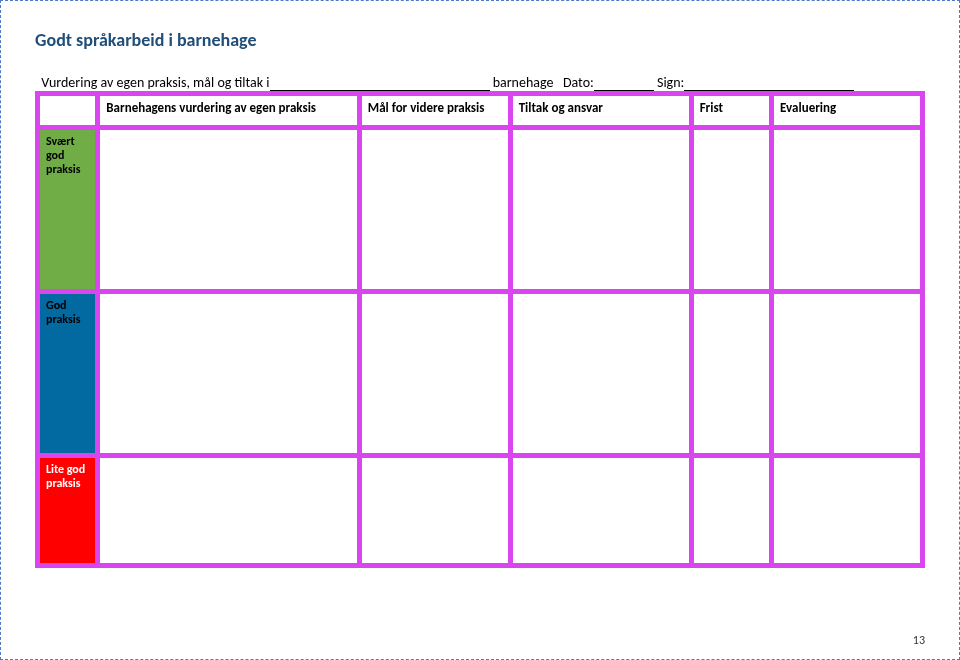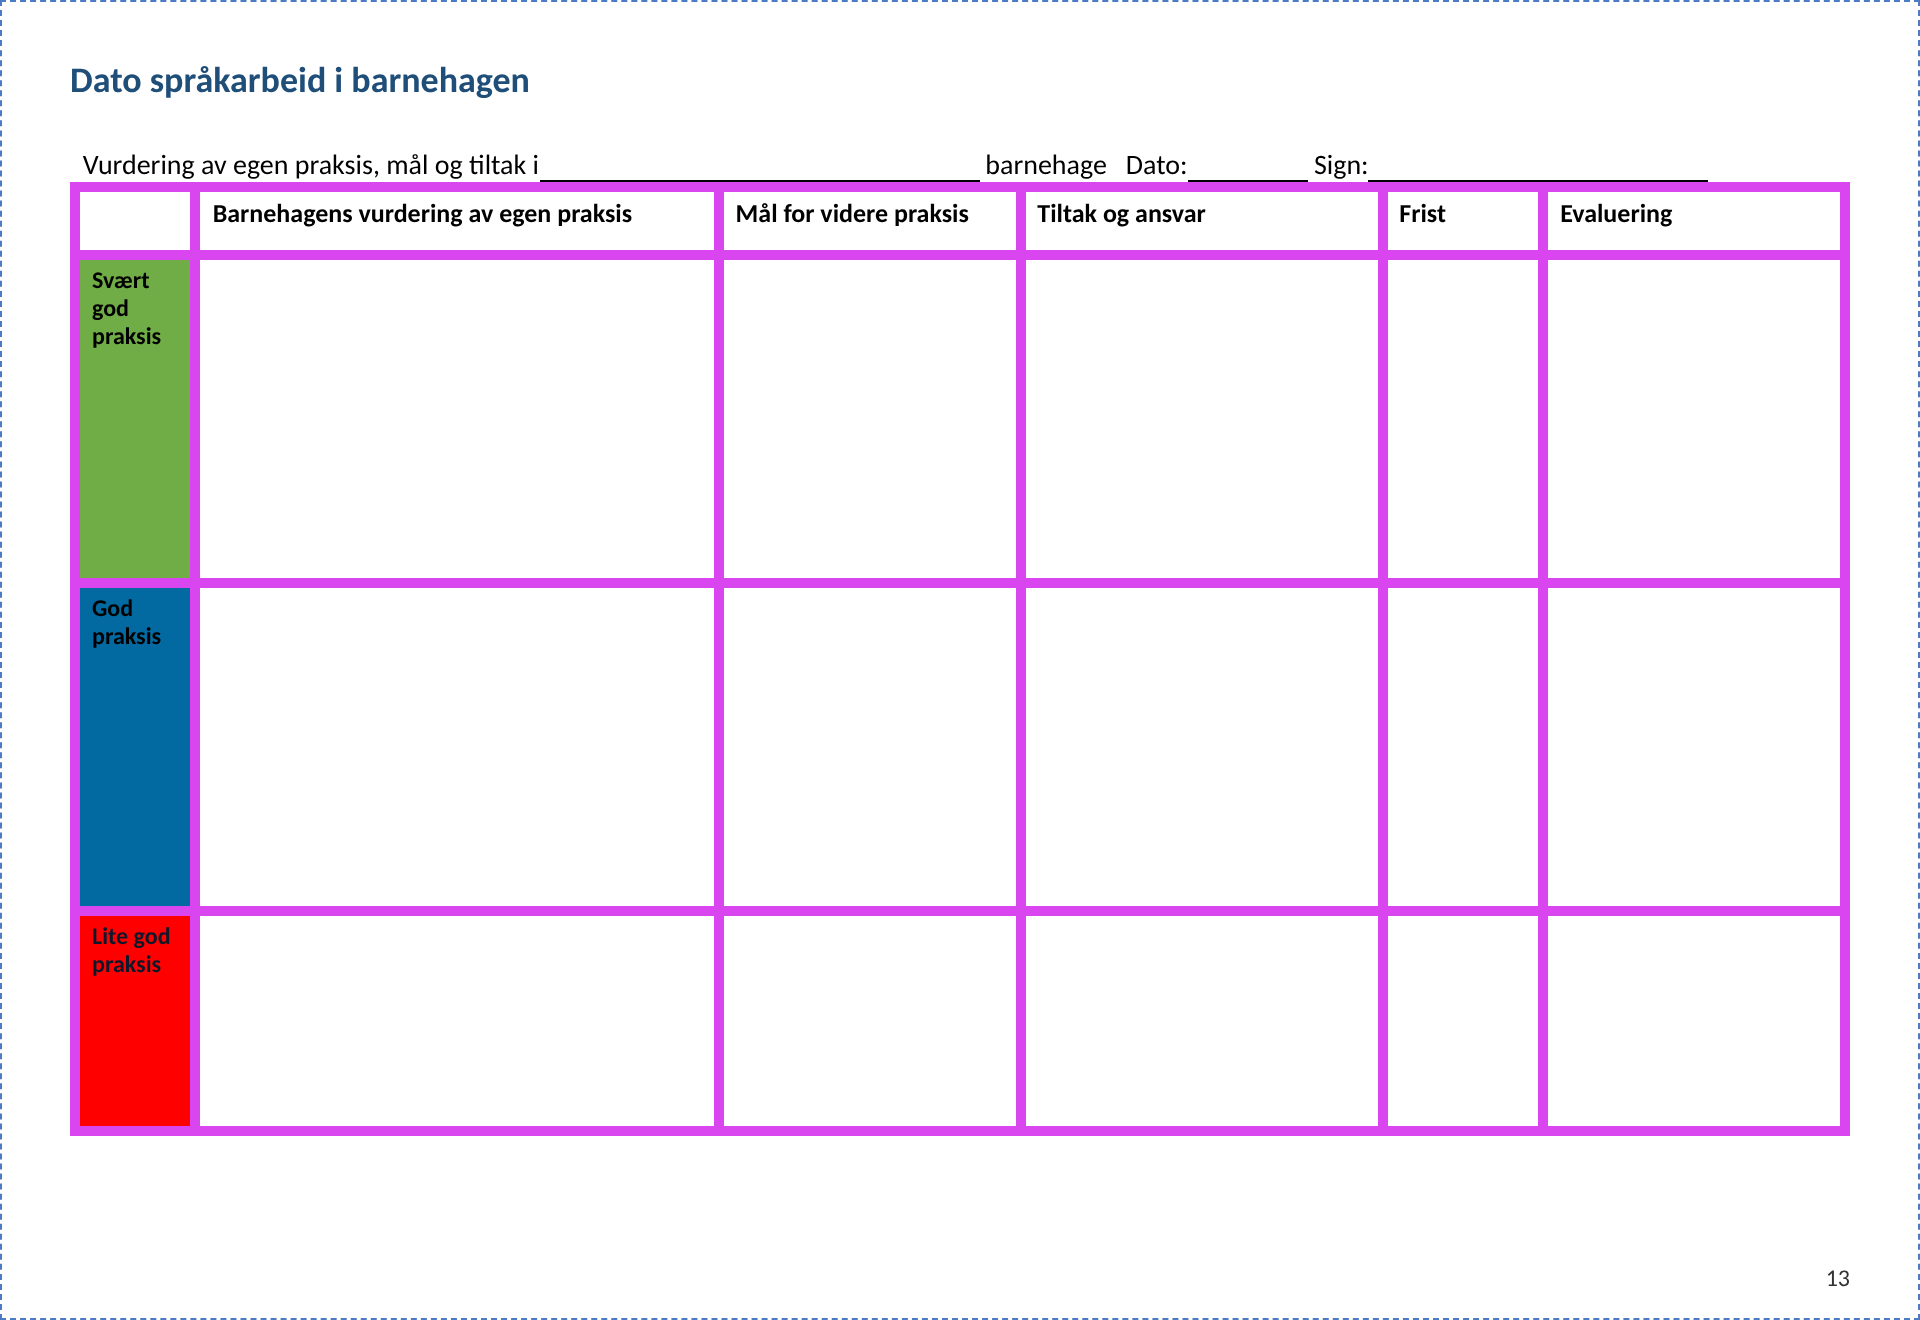--- a/index.html
+++ b/index.html
@@ -56,38 +56,38 @@
   .col-tiltak{ width: 180px; }
   .col-frist { width: 80px; }
   .col-eval  { width: 150px; }
 
   .rowhead {
     font-weight: bold;
     font-size: 12px;
   }
   .green  { background: #70ad47; color:#000; }
   .yellow { background: #0369a1; color:#000; }
-  .red    { background: #ff0000; color:#0f172a; }
+  .red    { background: #ff0000; color:#ffffff; }
 
   .tall td, .tall th { height: 164px; }
   .tallr td, .tallr th { height: 110px; }
 
   .page-num {
     position: absolute;
     bottom: 12px;
     right: 34px;
     font-size: 12px;
     color: #333;
     margin-left: 35px;
   }
 </style>
 </head>
 <body>
 
-<div class="title">Dato språkarbeid i barnehagen</div>
+<div class="title">Godt språkarbeid i barnehage</div>
 
 <div class="subtitle-row">
   <span>Vurdering av egen praksis, mål og tiltak i</span><span class="underline u1"></span><span> barnehage   Dato:</span><span class="underline u2"></span><span> Sign:</span><span class="underline u3"></span>
 </div>
 
 <table class="grid">
   <colgroup>
     <col class="col-row">
       <col class="col-vurd">
       <col class="col-maal">

